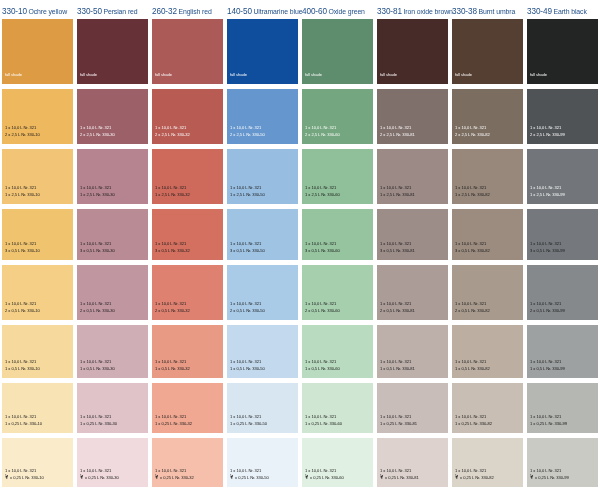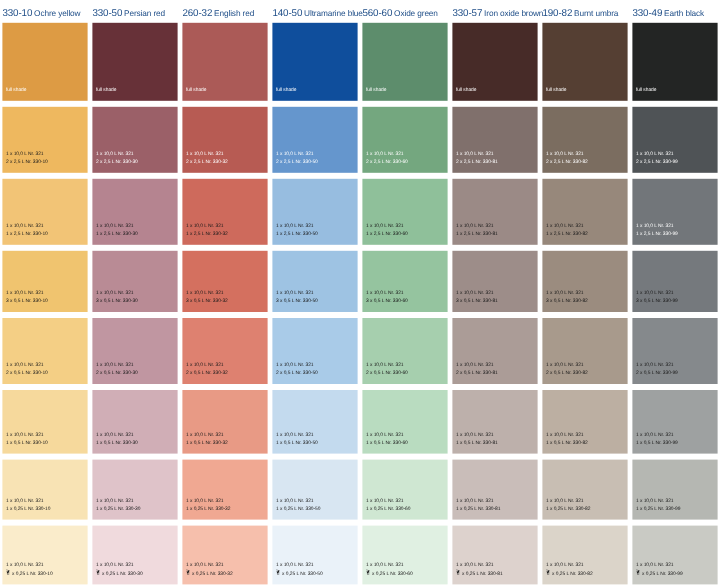--- a/index.html
+++ b/index.html
@@ -120,23 +120,23 @@
 </head>
 <body>
 
 <div id="chart">
 
   <div class="header-row">
       <div class="header-cell"><span class="h-code">330-10</span><span class="h-name">Ochre yellow</span></div>
       <div class="header-cell"><span class="h-code">330-50</span><span class="h-name">Persian red</span></div>
       <div class="header-cell"><span class="h-code">260-32</span><span class="h-name">English red</span></div>
       <div class="header-cell"><span class="h-code">140-50</span><span class="h-name">Ultramarine blue</span></div>
-      <div class="header-cell"><span class="h-code">560-60</span><span class="h-name">Oxide green</span></div>
-      <div class="header-cell"><span class="h-code">330-57</span><span class="h-name">Iron oxide brown</span></div>
-      <div class="header-cell"><span class="h-code">190-82</span><span class="h-name">Burnt umbra</span></div>
+      <div class="header-cell"><span class="h-code">400-60</span><span class="h-name">Oxide green</span></div>
+      <div class="header-cell"><span class="h-code">330-81</span><span class="h-name">Iron oxide brown</span></div>
+      <div class="header-cell"><span class="h-code">330-38</span><span class="h-name">Burnt umbra</span></div>
       <div class="header-cell"><span class="h-code">330-49</span><span class="h-name">Earth black</span></div>
     </div>
 
   <div class="grid">
       <div class="row" style="height: 70px;">
         <div class="cell">
           <div class="swatch" style="background: rgb(221, 155, 68);">
             <div class="swatch-lines light-text">
               <div class="fullshade-label">full shade</div>
             </div>

